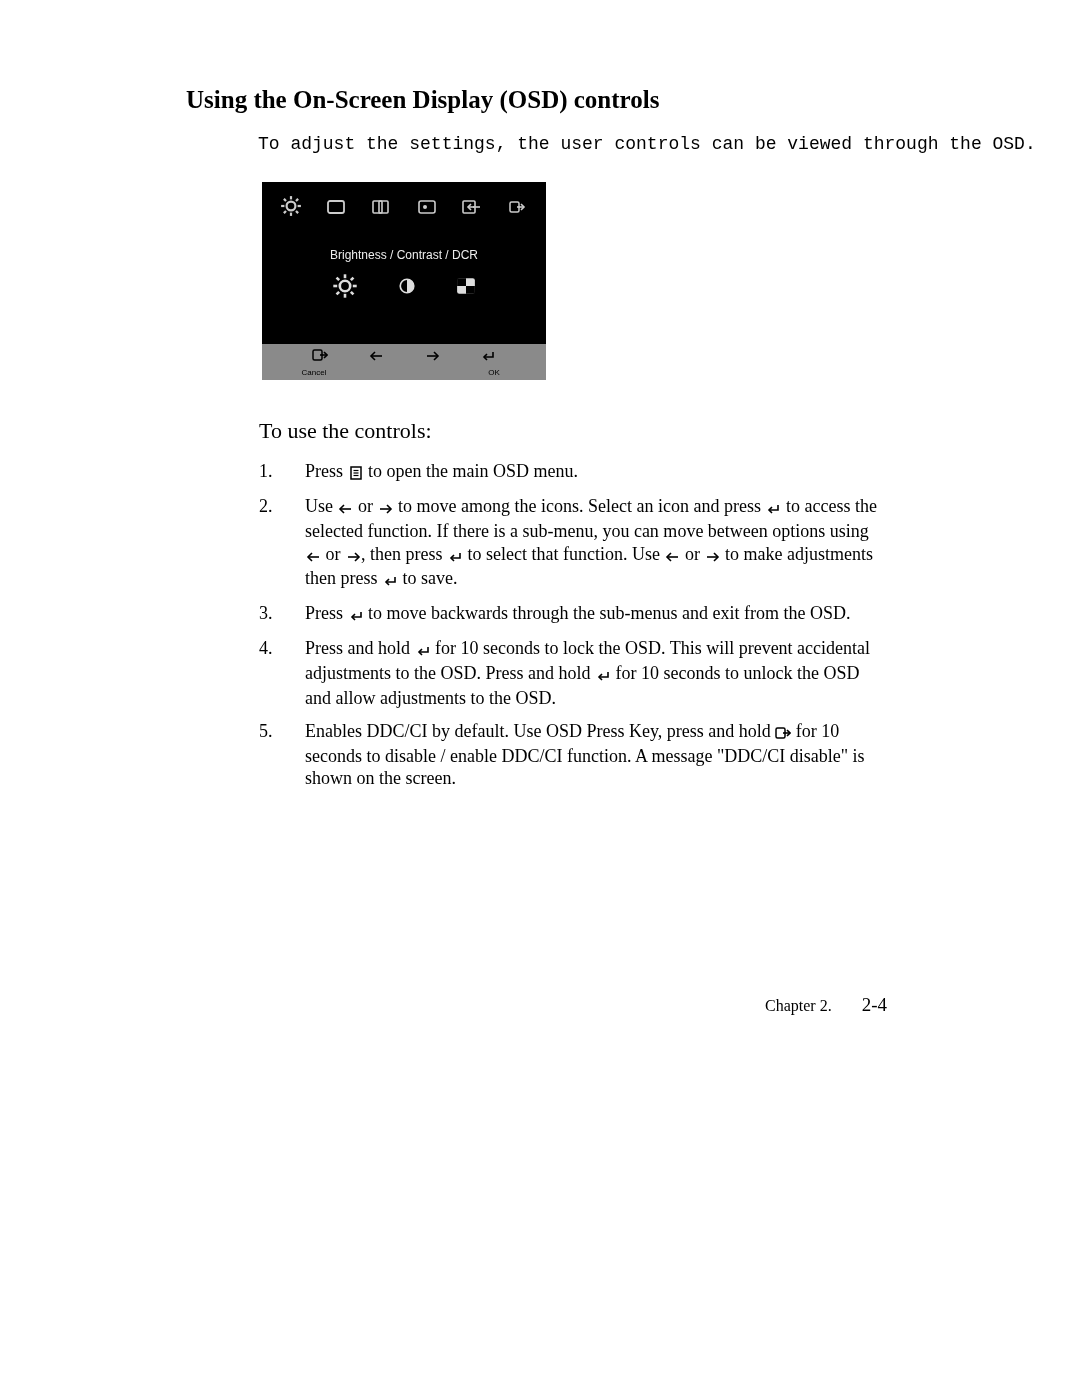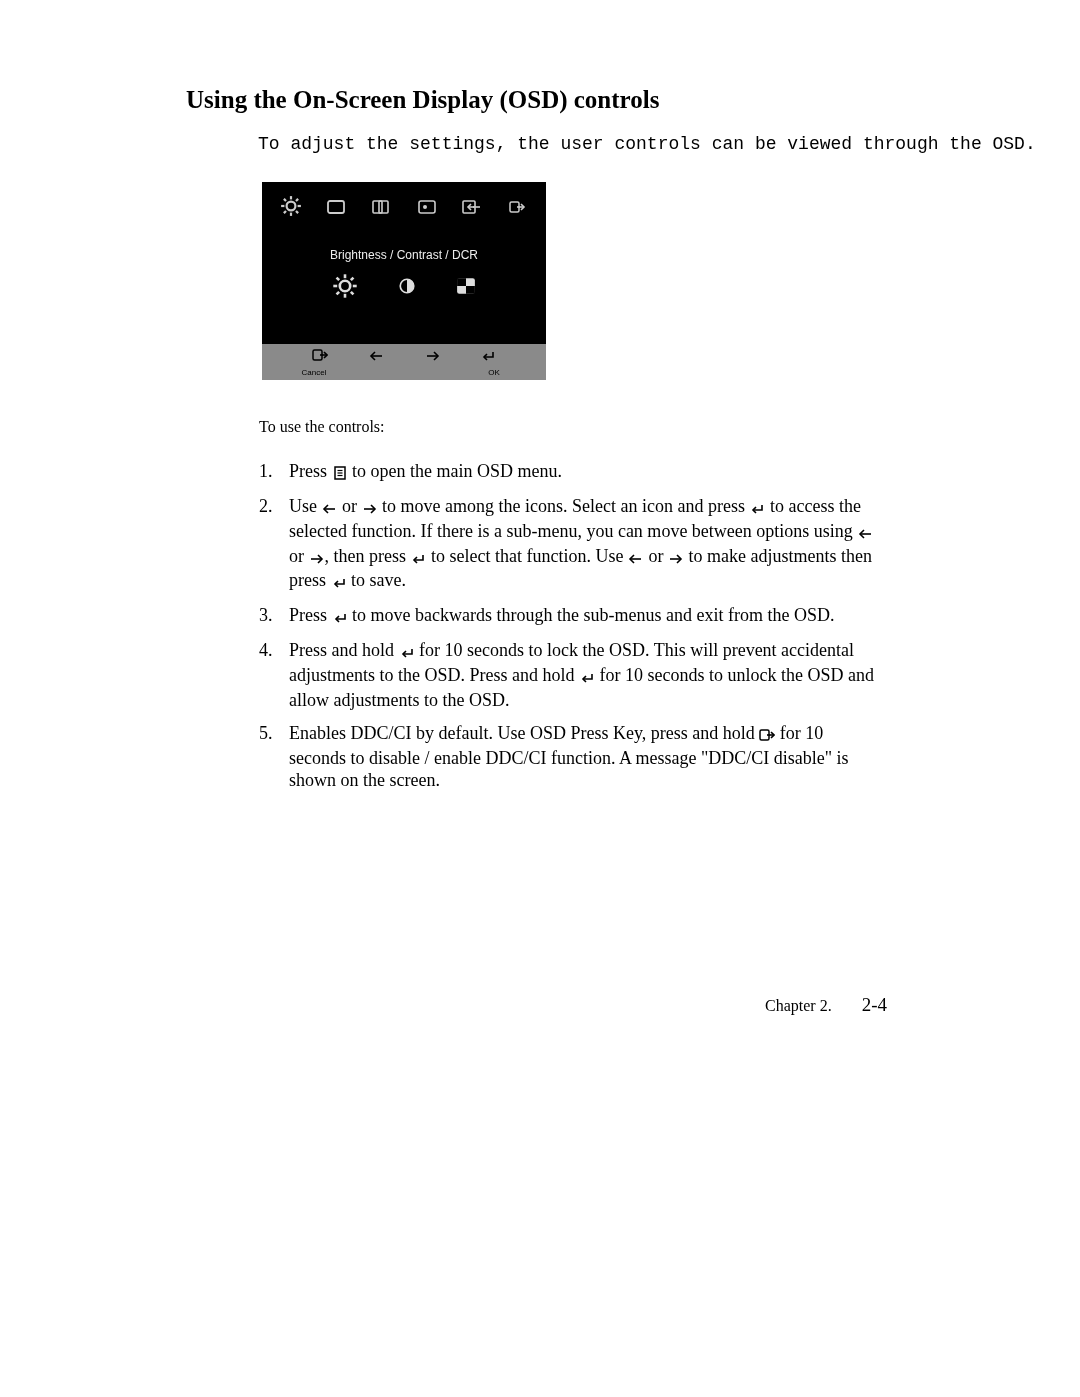--- a/index.html
+++ b/index.html
@@ -105,41 +105,42 @@
   }
   .osd-footer-labels span {
     flex: 1;
     text-align: center;
   }
 
   .subhead {
     position: absolute;
     left: 259px;
     top: 418px;
-    font-size: 16px;
+    font-size: 22px;
     font-family: Liberation Serif, serif;
   }
   .list {
     position: absolute;
     left: 259px;
     top: 450px;
     width: 622px;
     font-size: 18px;
     line-height: 1.27;
   }
   .li {
     display: flex;
     margin-top: 10px;
   }
   .li .num {
     width: 30px;
     flex: 0 0 30px;
   }
   .li .body {
     flex: 1;
+    margin-left: 16px;
   }
   .inline-icon {
     display: inline-block;
     vertical-align: -2px;
     width: 16px;
     text-align: center;
   }
   .inline-icon svg { vertical-align: -1px; }
   .footer {
     position: absolute;

